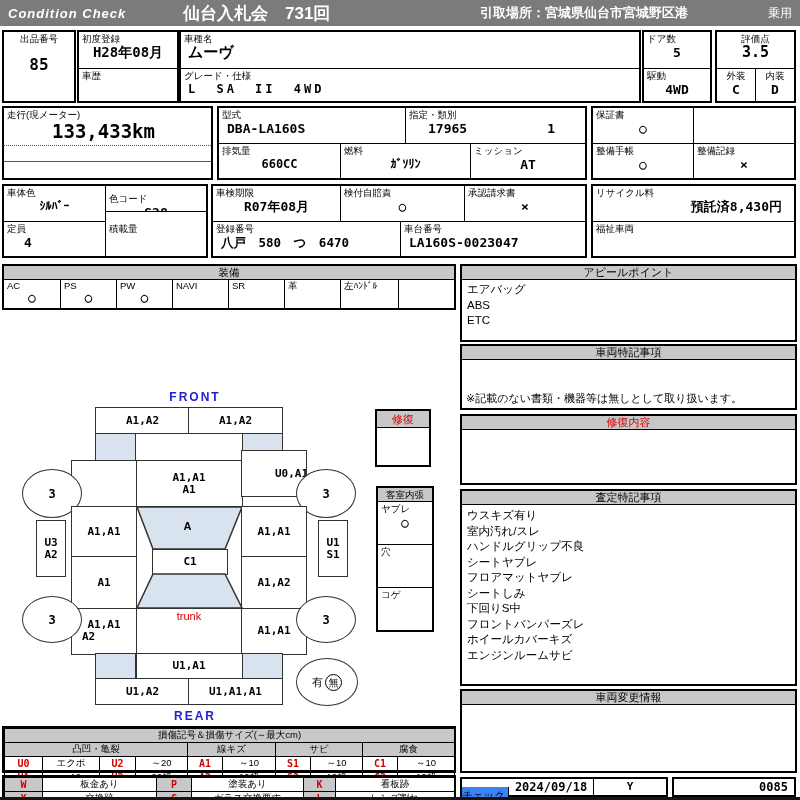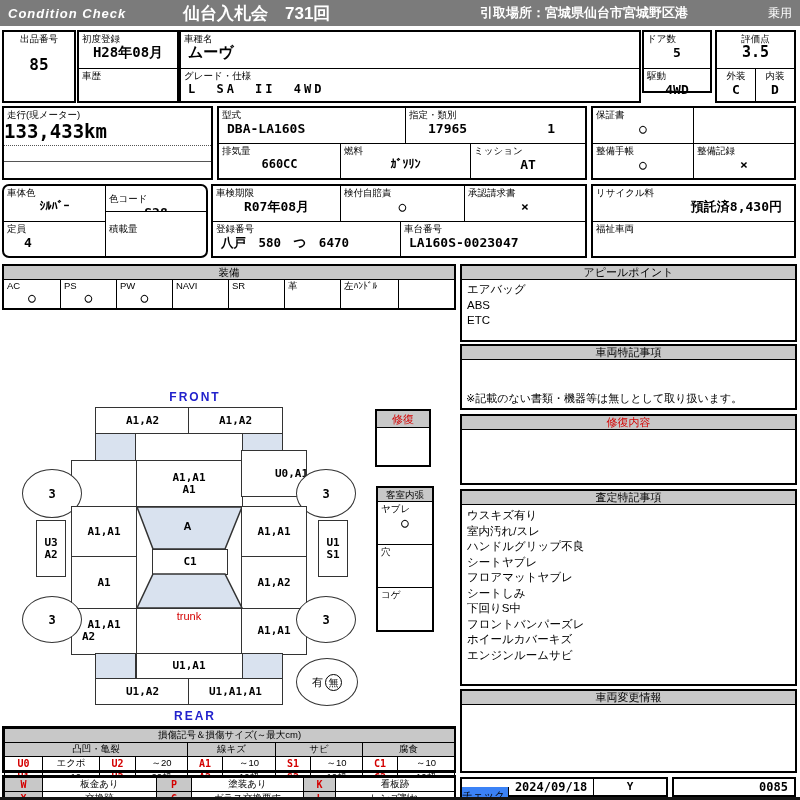--- a/index.html
+++ b/index.html
@@ -76,21 +76,21 @@
     <div class="cell bB" style="left:0;top:0;width:100%;height:37px;">
       <span class="lbl">車種名</span>
       <div class="v" style="text-align:left;padding-left:7px;font-size:15px;">ムーヴ</div>
     </div>
     <div class="cell" style="left:0;top:37px;width:100%;height:32px;">
       <span class="lbl">グレード・仕様</span>
       <div class="v" style="text-align:left;padding-left:7px;font-size:12px;letter-spacing:3px;word-spacing:8px;">L SA II 4WD</div>
     </div>
   </div>
 
-  <div class="g" style="left:642px;top:30px;width:70px;height:63px;">
+  <div class="g" style="left:642px;top:30px;width:70px;height:73px;">
     <div class="cell bB" style="left:0;top:0;width:100%;height:37px;">
       <span class="lbl">ドア数</span>
       <div class="v">5</div>
     </div>
     <div class="cell" style="left:0;top:37px;width:100%;height:32px;">
       <span class="lbl">駆動</span>
       <div class="v">4WD</div>
     </div>
   </div>
 
@@ -105,21 +105,21 @@
     </div>
     <div class="cell" style="left:39px;top:37px;width:38px;height:32px;">
       <span class="lbl" style="text-align:center;">内装</span>
       <div class="v">D</div>
     </div>
   </div>
 
   <div class="g" style="left:2px;top:106px;width:211px;height:74px;">
     <div class="cell" style="left:0;top:0;width:100%;height:38px;border-bottom:1px dotted #555;">
       <span class="lbl">走行(現メーター)</span>
-      <div class="v" style="text-align:left;padding-right:8px;font-size:19px;line-height:22px;">133,433km</div>
+      <div class="v" style="text-align:center;padding-right:8px;font-size:19px;line-height:22px;">133,433km</div>
     </div>
     <div class="cell" style="left:0;top:38px;width:100%;height:16px;border-bottom:1px solid #555;"></div>
     <div class="cell" style="left:0;top:54px;width:100%;height:16px;"></div>
   </div>
 
   <div class="g" style="left:217px;top:106px;width:370px;height:74px;">
     <div class="cell bB bR" style="left:0;top:0;width:187px;height:36px;">
       <span class="lbl">型式</span>
       <div class="v" style="text-align:left;padding-left:8px;">DBA-LA160S</div>
     </div>
@@ -153,21 +153,21 @@
     <div class="cell bR" style="left:0;top:36px;width:101px;height:34px;">
       <span class="lbl">整備手帳</span>
       <div class="v">○</div>
     </div>
     <div class="cell" style="left:101px;top:36px;width:100px;height:34px;">
       <span class="lbl">整備記録</span>
       <div class="v">×</div>
     </div>
   </div>
 
-  <div class="g" style="left:2px;top:184px;width:206px;height:74px;border-radius:7px;">
+  <div class="g" style="left:2px;top:184px;width:206px;height:74px;">
     <div class="cell bB bR" style="left:0;top:0;width:102px;height:36px;">
       <span class="lbl">車体色</span>
       <div class="v" style="font-size:12px;">ｼﾙﾊﾞｰ</div>
     </div>
     <div class="cell bB" style="left:102px;top:6px;width:100px;height:20px;">
       <span class="lbl">色コード</span>
       <div class="v">S28</div>
     </div>
     <div class="cell bR" style="left:0;top:36px;width:102px;height:34px;">
       <span class="lbl">定員</span>

